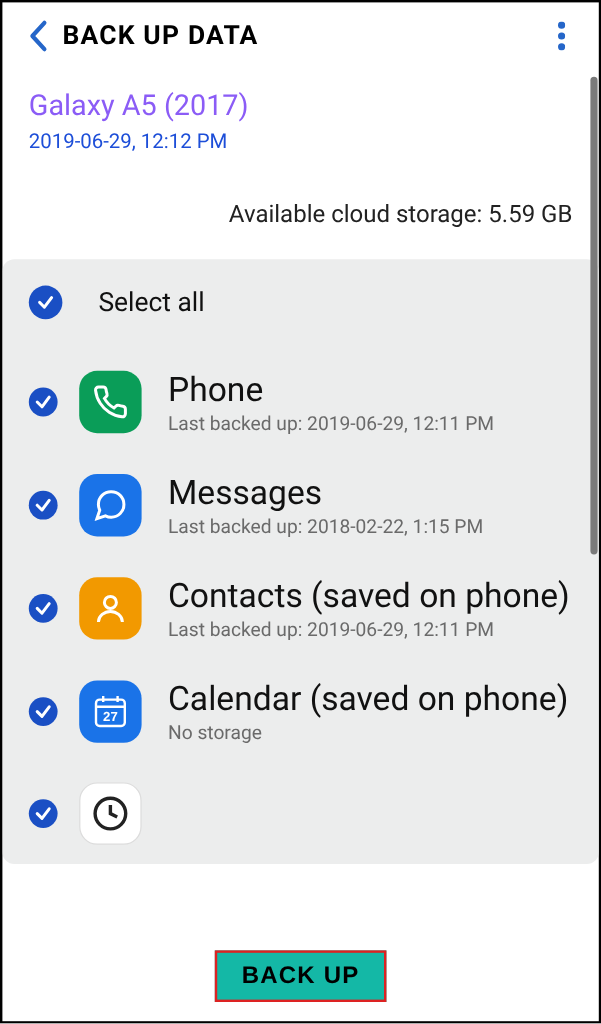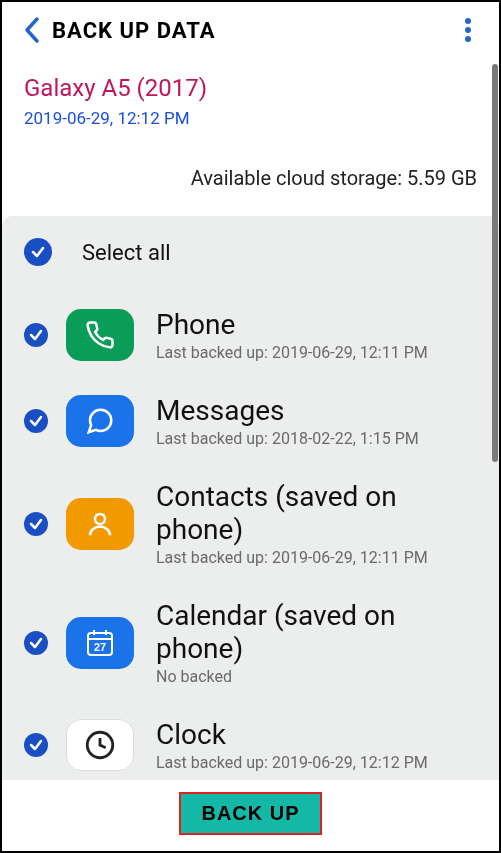--- a/index.html
+++ b/index.html
@@ -5,33 +5,33 @@
   * { box-sizing: border-box; margin: 0; padding: 0; }
   html, body { width: 501px; height: 853px; font-family: -apple-system, Roboto, "Helvetica Neue", Arial, sans-serif; background: #fff; color: #000; }
   .frame { width: 501px; height: 853px; border: 2px solid #000; position: relative; overflow: hidden; display: flex; flex-direction: column; }
   .header { display: flex; align-items: center; padding: 14px 16px 14px 10px; justify-content: space-between; }
   .back-arrow { width: 40px; display: flex; justify-content: center; }
   .title { font-weight: 700; font-size: 22px; letter-spacing: 1px; flex: 1; }
   .more { width: 30px; display: flex; justify-content: center; }
   .content { flex: 1; overflow: hidden; position: relative; }
   .scrollbar { position: absolute; right: 1px; top: 6px; width: 6px; height: 398px; background: #7a7a7a; border-radius: 3px; }
   .device-block { padding: 16px 22px 20px 22px; }
-  .device-name { font-size: 24px; color: #be185d; margin-bottom: 6px; }
+  .device-name { font-size: 24px; color: #8b5cf6; margin-bottom: 6px; }
   .device-time { font-size: 17px; color: #1d4ed8; }
   .storage-block { padding: 18px 22px 26px 22px; text-align: right; }
   .storage-text { font-size: 20px; color: #222; }
   .list-area { background: #eceded; border-radius: 10px; }
   .select-all-row { display: flex; align-items: center; padding: 22px 22px 26px 22px; }
   .check { width: 28px; height: 28px; border-radius: 50%; background: #1a4fc4; display: flex; align-items: center; justify-content: center; flex-shrink: 0; }
   .check.small { width: 24px; height: 24px; }
   .check svg { width: 16px; height: 16px; }
   .select-all-text { font-size: 22px; margin-left: 30px; color: #111; }
   .item-row { display: flex; align-items: center; padding: 16px 22px; }
   .item-row .check { margin-right: 18px; }
-  .app-icon { width: 68px; height: 52px; border-radius: 15px; display: flex; align-items: center; justify-content: center; margin-right: 22px; flex-shrink: 0; }
+  .app-icon { width: 52px; height: 52px; border-radius: 15px; display: flex; align-items: center; justify-content: center; margin-right: 22px; flex-shrink: 0; }
   .app-info { flex: 1; min-width: 0; }
   .app-name { font-size: 28px; color: #111; margin-bottom: 2px; }
   .app-sub { font-size: 16px; color: #6a6a6a; white-space: nowrap; }
   .icon-phone { background: #0a9d58; }
   .icon-messages { background: #1a73e8; }
   .icon-contacts { background: #f29900; }
   .icon-calendar { background: #1a73e8; }
   .icon-clock { background: #fff; border: 1px solid #dcdcdc; }
   .footer { display: flex; justify-content: center; padding: 12px 0 16px 0; }
   .backup-btn { border: 2px solid #d22; background: #14b8a6; padding: 8px 20px; font-weight: 700; font-size: 20px; letter-spacing: 1px; }
@@ -142,40 +142,36 @@
           <svg width="34" height="34" viewBox="0 0 34 34">
             <rect x="5" y="7" width="24" height="22" rx="3" fill="none" stroke="#fff" stroke-width="2"></rect>
             <line x1="5" y1="13" x2="29" y2="13" stroke="#fff" stroke-width="2"></line>
             <line x1="11" y1="4" x2="11" y2="9" stroke="#fff" stroke-width="2"></line>
             <line x1="23" y1="4" x2="23" y2="9" stroke="#fff" stroke-width="2"></line>
             <text x="17" y="25" text-anchor="middle" font-size="11" font-weight="700" fill="#fff" font-family="Arial">27</text>
           </svg>
         </div>
         <div class="app-info">
           <div class="app-name">Calendar (saved on phone)</div>
-          <div class="app-sub">No backed</div>
+          <div class="app-sub">No storage</div>
         </div>
       </div>
 
       <div class="item-row">
         <div class="check small">
           <svg viewBox="0 0 16 16">
               <polyline points="3,8 7,12 13,4" fill="none" stroke="#fff" stroke-width="2.5" stroke-linecap="round" stroke-linejoin="round"></polyline>
             </svg>
         </div>
         <div class="app-icon icon-clock">
           <svg width="34" height="34" viewBox="0 0 24 24" fill="none" stroke="#222" stroke-width="2">
               <circle cx="12" cy="12" r="9"></circle>
               <polyline points="12,7 12,12 16,14"></polyline>
             </svg>
         </div>
-        <div class="app-info">
-          <div class="app-name">Clock</div>
-          <div class="app-sub">Last backed up: 2019-06-29, 12:12 PM</div>
-        </div>
       </div>
 
     </div>
   </div>
 
   <div class="footer">
     <button class="backup-btn">BACK UP</button>
   </div>
 
 </div>

